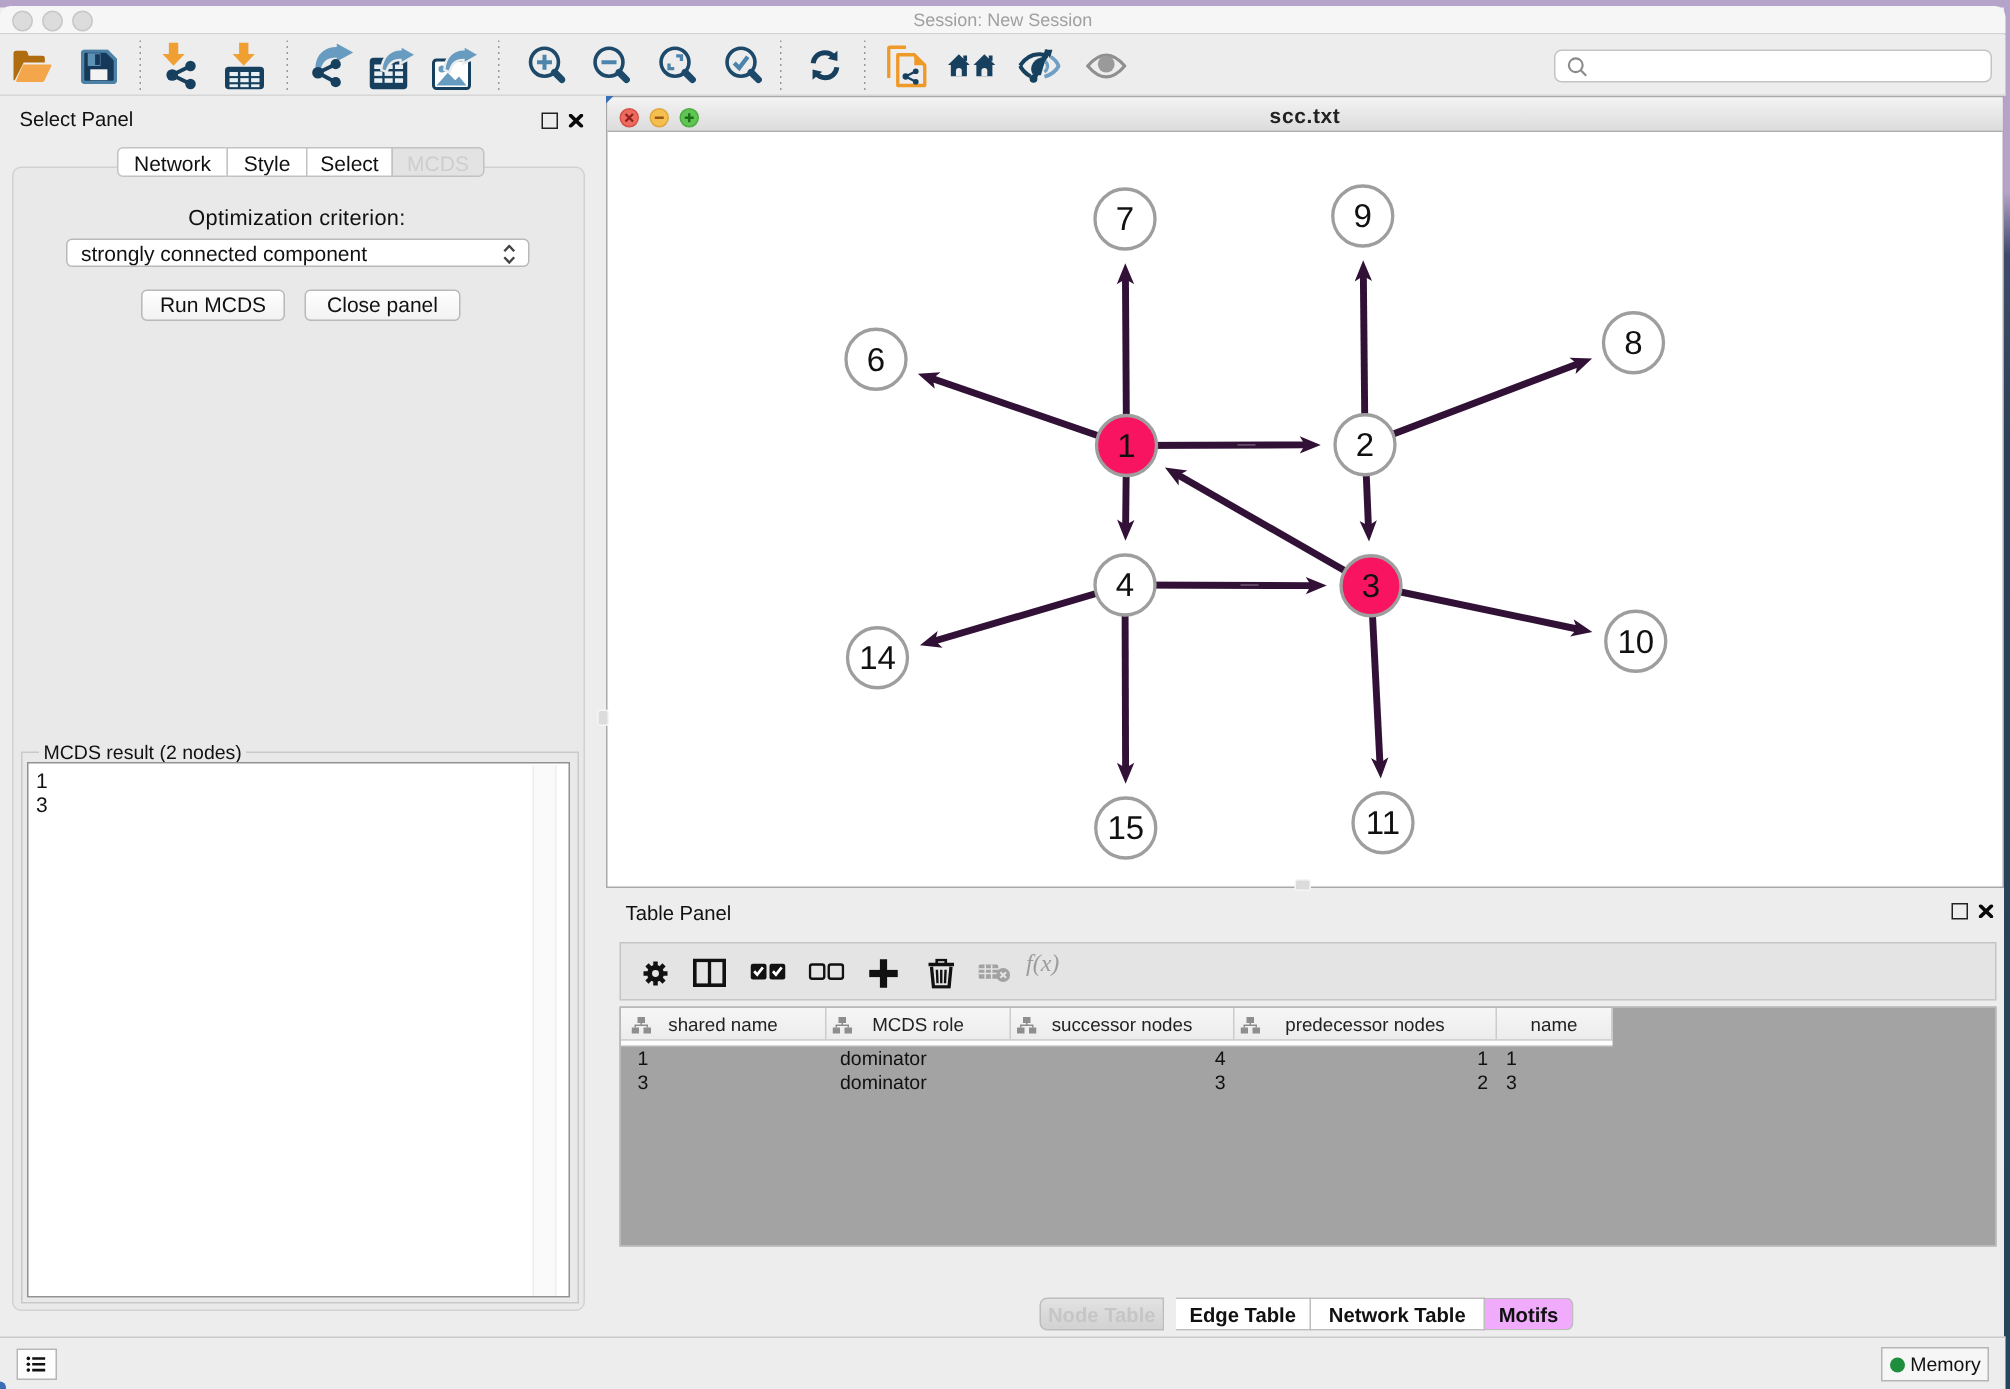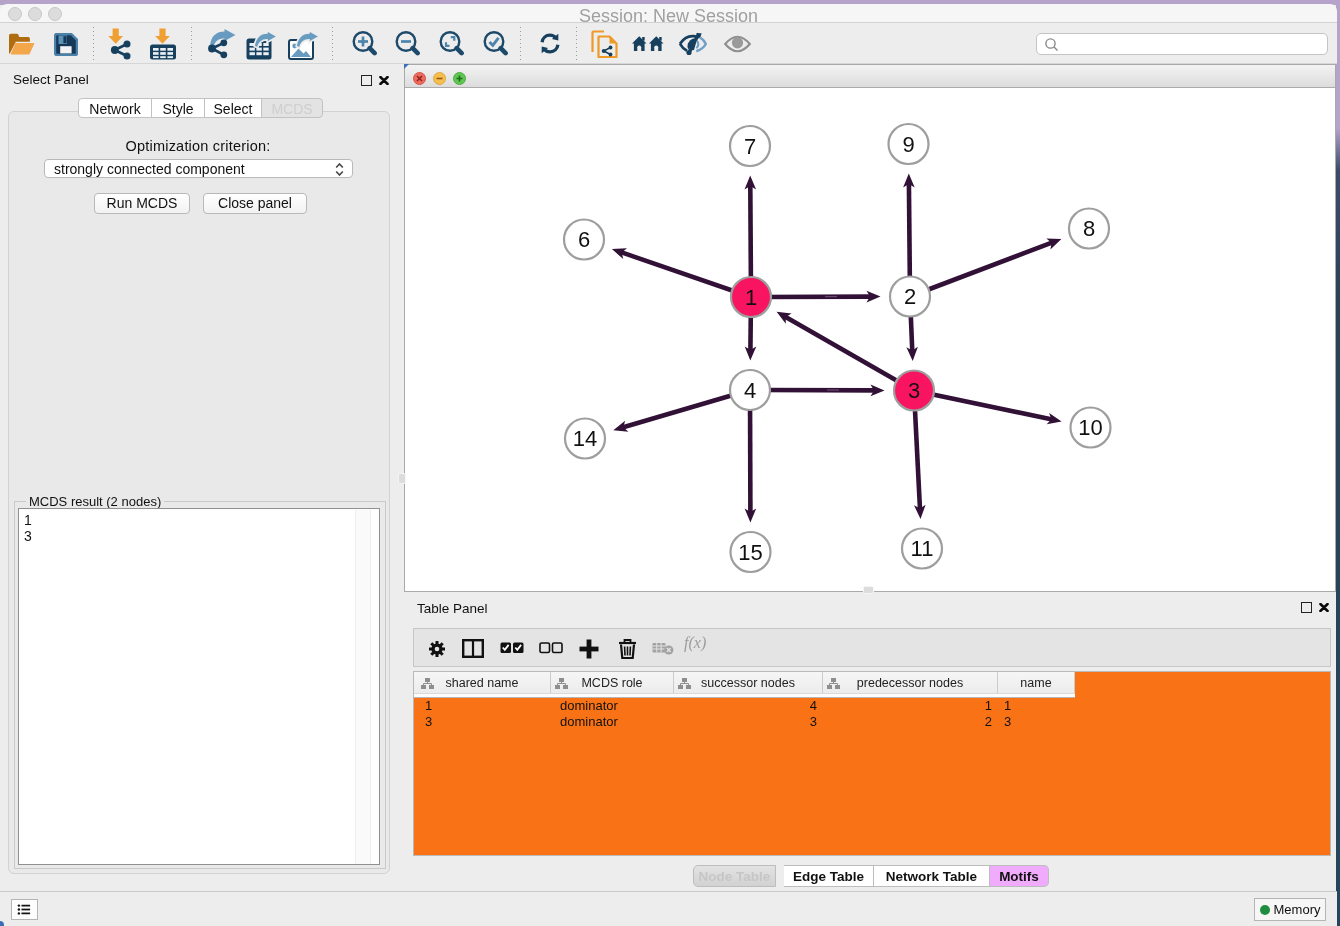--- a/index.html
+++ b/index.html
@@ -3,42 +3,42 @@
 <meta charset="utf-8">
 <style>
 html,body{margin:0;padding:0}
 body{width:1340px;height:926px;position:relative;font-family:"Liberation Sans",sans-serif;background:#ededed;overflow:hidden}
 .abs{position:absolute}
 .purpletop{left:0;top:0;width:1340px;height:5px;background:#b5a3ca}
 .purpleright{right:0;top:0;width:4px;height:926px;background:linear-gradient(#b5a3ca 0px,#b5a3ca 128px,#3f4a6b 170px,#2c4156 300px,#24455c 926px)}
 .win{left:0;top:4px;width:1337px;height:922px;background:#ededed;border-radius:7px 7px 0 0}
 .titlebar{left:0;top:4px;width:1337px;height:18px;background:#f6f6f6;border-radius:7px 7px 0 0;border-bottom:1px solid #d2d2d2}
 .tl-circle{width:12px;height:12px;border-radius:50%;background:#dcdcdc;border:1px solid #c7c7c7;top:7px}
-.title-text{top:6px;left:0;width:1337px;text-align:center;font-size:18px;color:#a0a0a0}
+.title-text{top:6px;left:0;width:1337px;text-align:center;font-size:12px;color:#a0a0a0}
 .toolbar{left:0;top:23px;width:1337px;height:40px;background:#ededed;border-bottom:1px solid #d6d6d6}
 .tsep{top:27px;width:1px;height:33px;background:repeating-linear-gradient(#9a9a9a 0 1px,transparent 1px 4px)}
 .searchbox{left:1036px;top:33px;width:290px;height:20px;background:#fff;border:1px solid #c4c4c4;border-radius:5px}
 
 .cp-title{left:13px;top:72px;font-size:13.5px;color:#111}
 .tabbtn{position:absolute;top:98px;height:16px;background:#fff;border:1px solid #c2c2c2;font-size:14px;color:#111;text-align:center;padding-top:2px;box-sizing:content-box}
 .cp-panel{left:8px;top:111px;width:382px;height:763px;background:#e9e9e9;border:1px solid #d2d2d2;border-radius:6px;box-sizing:border-box}
 .opt-label{left:0;top:138px;width:396px;text-align:center;font-size:14.5px;letter-spacing:0.2px;color:#111}
 .dropdown{left:44px;top:159px;width:309px;height:19px;background:#fff;border:1px solid #b9b9b9;border-radius:4px;font-size:14px;color:#111;line-height:19px;padding-left:9px;box-sizing:border-box}
 .btn{position:absolute;top:193px;height:19px;background:linear-gradient(#ffffff,#f2f2f2);border:1px solid #b9b9b9;border-radius:4px;font-size:14px;color:#111;text-align:center;line-height:18px}
 .fieldset{left:14px;top:501px;width:370px;height:366px;border:1px solid #c9c9c9}
 .fs-label{left:26px;top:494px;background:#e9e9e9;padding:0 3px;font-size:13px;color:#111}
 .fs-white{left:18px;top:508px;width:362px;height:357px;background:#fff;border:1px solid #919191;box-sizing:border-box}
 
 .nwin{left:404px;top:64px;width:932px;height:528px;background:#fff;border:1px solid #a9a9a9;box-sizing:border-box}
 .ntitle{left:0;top:0;width:930px;height:22px;background:linear-gradient(#f3f3f3,#dcdcdc);border-bottom:1px solid #ababab}
 .nlight{top:7px;width:13px;height:13px;border-radius:50%;box-sizing:border-box}
 
 .tp-title{left:417px;top:601px;font-size:13.5px;color:#111}
 .tp-toolbar{left:413px;top:628px;width:918px;height:39px;background:#e4e4e4;border:1px solid #c6c6c6;box-sizing:border-box}
-.tp-table{left:413px;top:671px;width:918px;height:185px;background:#f97316;border:1px solid #b9b9b9;box-sizing:border-box}
+.tp-table{left:413px;top:671px;width:918px;height:160px;background:#a3a3a3;border:1px solid #b9b9b9;box-sizing:border-box}
 .th-row{left:0;top:0;width:661px;height:21px;background:linear-gradient(#f6f6f6,#ececec);border-bottom:1px solid #dadada;box-shadow:0 3px 0 #fdfdfd, 0 4px 0 #b5b5b5}
 .th-cell{position:absolute;top:0;height:21px;border-right:1px solid #cccccc;font-size:12.5px;color:#222;text-align:center;line-height:22px}
 .td-text{position:absolute;font-size:13px;color:#111}
 .bt-tab{position:absolute;top:865px;height:22px;font-size:13.5px;font-weight:bold;text-align:center;line-height:22px;box-sizing:border-box}
 
 .statusbar{left:0;top:891px;width:1337px;height:35px;background:#ededed;border-top:1px solid #c9c9c9}
 .memorybtn{left:1254px;top:898px;width:72px;height:23px;background:#f6f6f6;border:1px solid #b5b5b5;font-size:13px;color:#111;text-align:center;line-height:22px;box-sizing:border-box}
 .listbtn{left:11px;top:899px;width:27px;height:21px;background:#fdfdfd;border:1px solid #b5b5b5;box-sizing:border-box}
 </style>
 </head>
@@ -259,20 +259,21 @@
   <div class="abs nlight" style="left:28px;background:#f5bf4f;border:1px solid #dfa73c">
       <svg width="11" height="11" viewBox="0 0 11 11" style="position:absolute;left:0;top:0">
         <path d="M2.5 5.5 L8.5 5.5" stroke="#985712" stroke-width="1.6"></path>
       </svg>
     </div>
   <div class="abs nlight" style="left:48px;background:#61c555;border:1px solid #4aad3e">
       <svg width="11" height="11" viewBox="0 0 11 11" style="position:absolute;left:0;top:0">
         <path d="M2.5 5.5 L8.5 5.5 M5.5 2.5 L5.5 8.5" stroke="#1a6e14" stroke-width="1.6"></path>
       </svg>
     </div>
+  <div class="abs" style="left:0;top:4px;width:930px;text-align:center;font-size:14px;font-weight:bold;letter-spacing:0.4px;color:#222">scc.txt</div>
   <svg id="graph" class="abs" style="left:0;top:23px" width="930" height="503" viewBox="0 0 930 503">
 <line x1="346.0" y1="209.0" x2="345.3" y2="97.0" stroke="#321137" stroke-width="4.6"></line>
 <polygon points="345.2,87.5 351.1,101.5 345.3,98.0 339.5,101.5" fill="#321137"></polygon>
 <line x1="346.0" y1="209.0" x2="215.9" y2="164.2" stroke="#321137" stroke-width="4.6"></line>
 <polygon points="206.9,161.1 222.0,160.2 216.8,164.5 218.2,171.1" fill="#321137"></polygon>
 <line x1="346.0" y1="209.0" x2="466.0" y2="208.6" stroke="#321137" stroke-width="4.6"></line>
 <polygon points="475.5,208.6 461.5,214.4 465.0,208.6 461.5,202.8" fill="#321137"></polygon>
 <line x1="346.0" y1="209.0" x2="345.4" y2="263.0" stroke="#321137" stroke-width="4.6"></line>
 <polygon points="345.3,272.5 339.7,258.4 345.4,262.0 351.3,258.6" fill="#321137"></polygon>
 <line x1="505.0" y1="208.5" x2="503.9" y2="95.0" stroke="#321137" stroke-width="4.6"></line>

